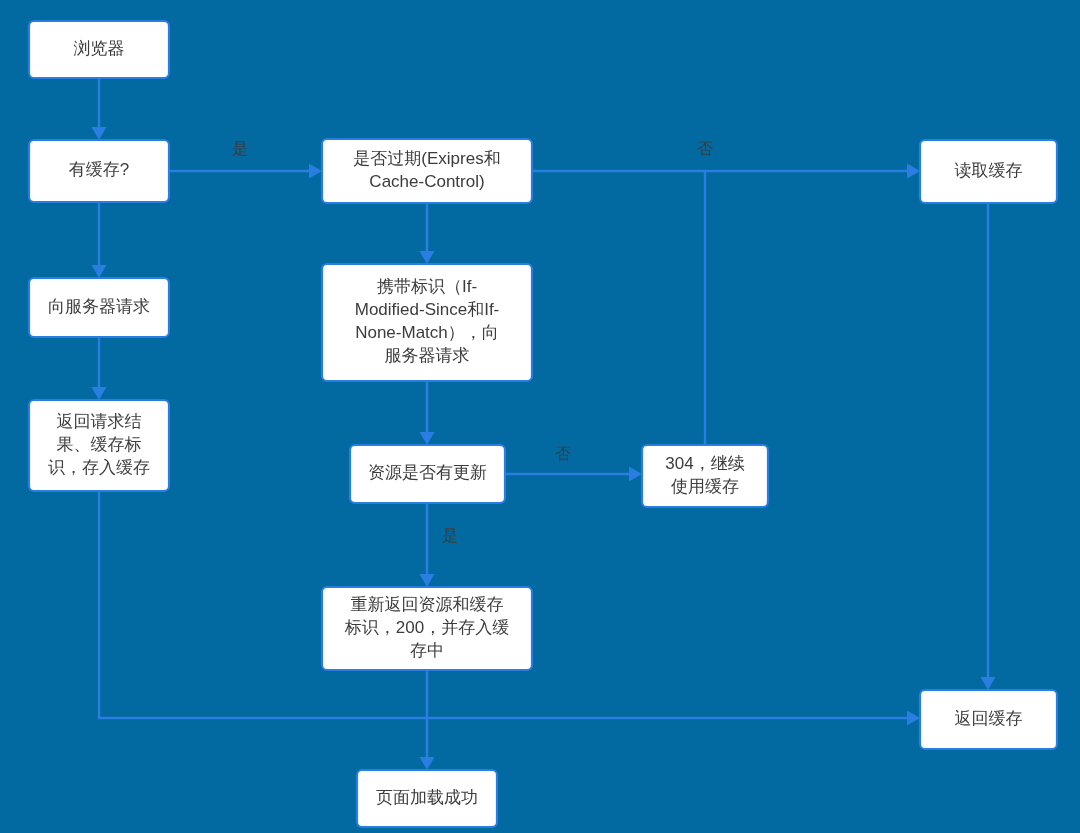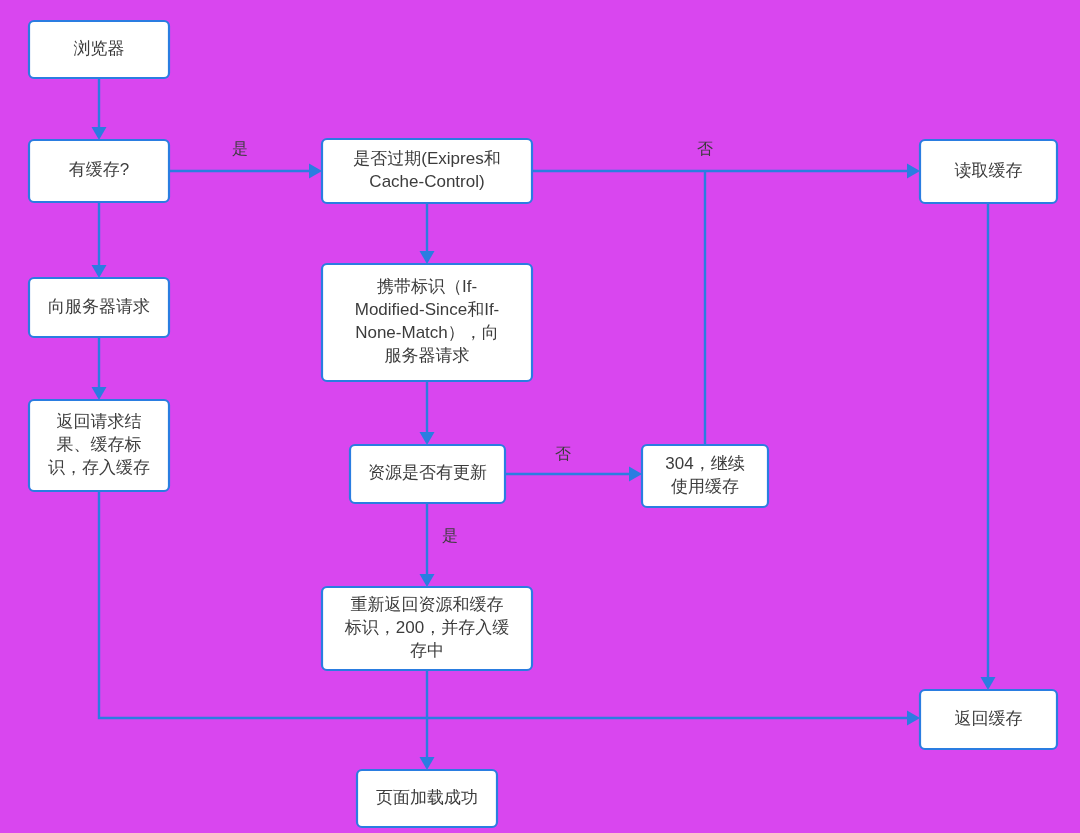--- a/index.html
+++ b/index.html
@@ -11,21 +11,21 @@
   body {
     width: 1080px;
     height: 833px;
     font-family: "Liberation Sans", "DejaVu Sans", sans-serif;
     overflow: hidden;
   }
   #flowchart-root {
     position: relative;
     width: 1080px;
     height: 833px;
-    background: #d946ef;
+    background: #0369a1;
   }
   svg.flow-canvas {
     position: absolute;
     top: 0;
     left: 0;
     width: 1080px;
     height: 833px;
     display: block;
   }
   .node-rect {

